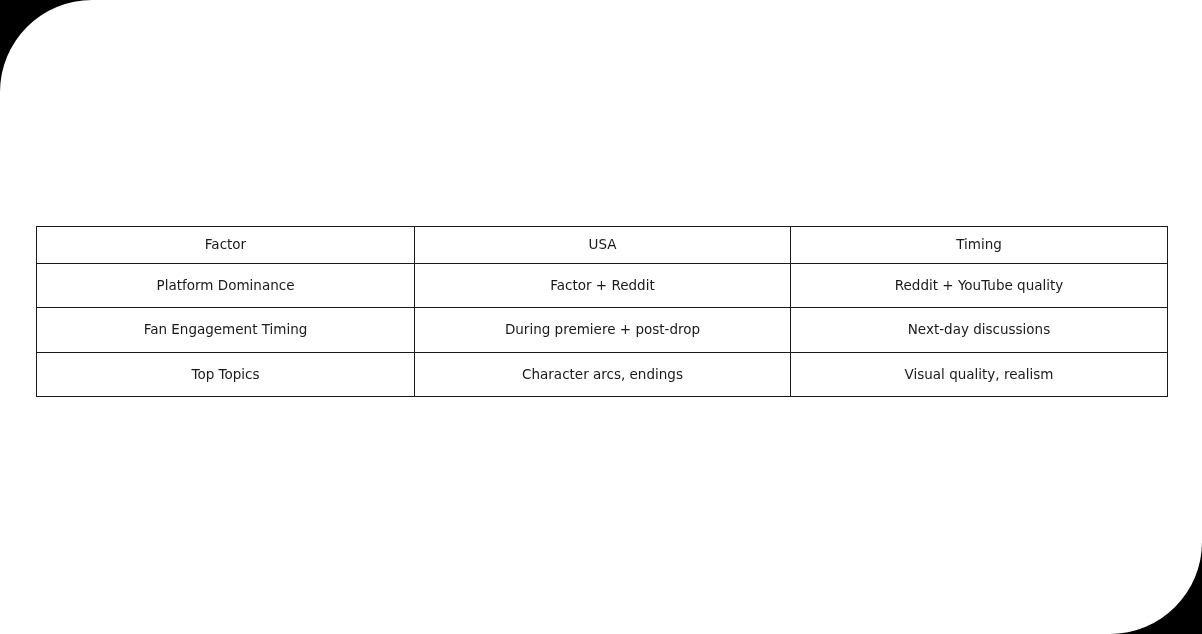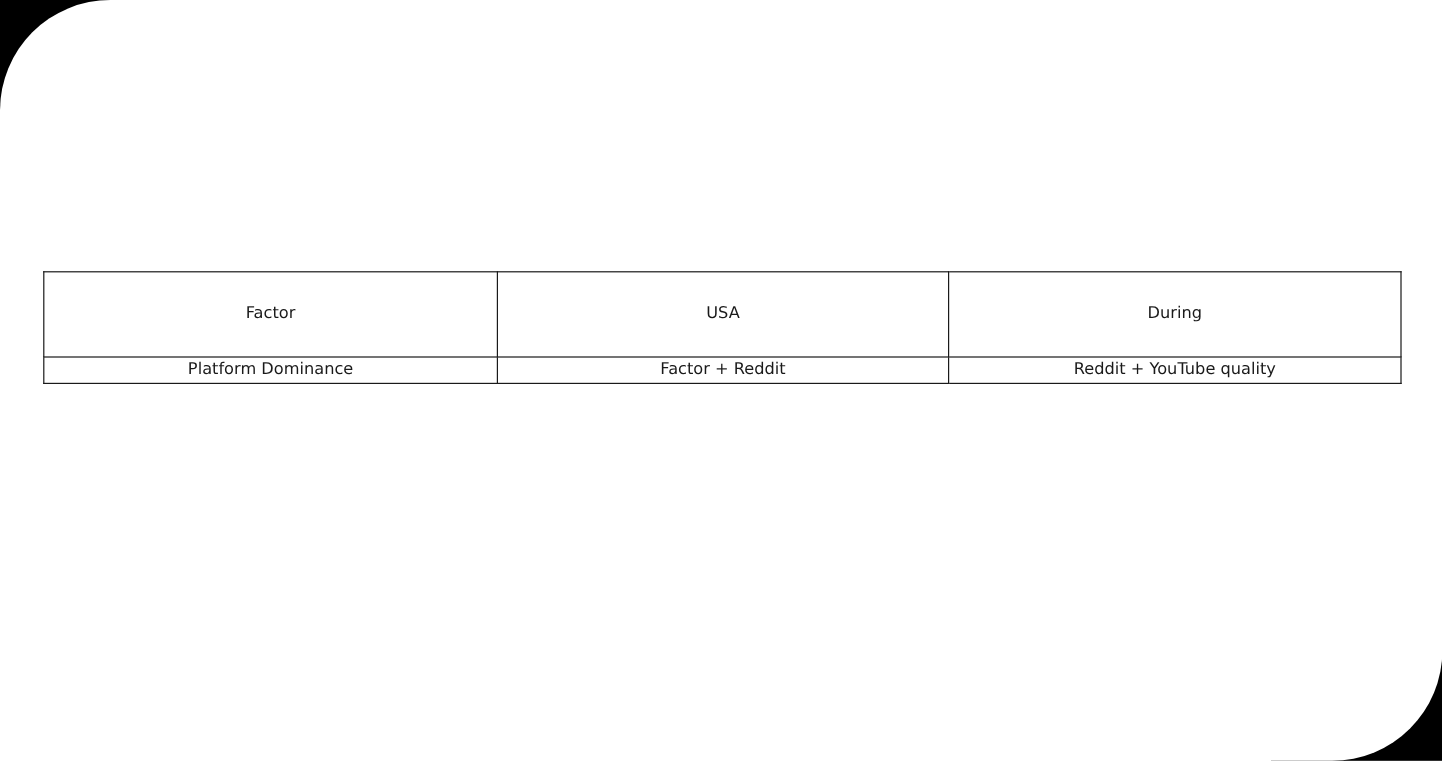--- a/index.html
+++ b/index.html
@@ -36,49 +36,59 @@
     width: 100%;
     table-layout: fixed;
   }
   table.compare td {
     border: 1px solid #1a1a1a;
     text-align: center;
     vertical-align: middle;
     color: #1a1a1a;
     font-size: 13.5px;
     line-height: 1.3;
-    padding: 2px 8px;
+    padding: 13px 8px;
     height: 14px;
   }
   table.compare tr.header-row td {
     height: 12px;
-    padding: 26px 8px;
+    padding: 9px 8px;
   }
   col.c1 { width: 378px; }
   col.c2 { width: 376px; }
   col.c3 { width: 377px; }
 </style>
 </head>
 <body>
 
 <div class="page">
   <div class="table-wrap">
     <table class="compare">
       <colgroup>
         <col class="c1">
         <col class="c2">
         <col class="c3">
       </colgroup>
       <tbody>
         <tr class="header-row">
           <td>Factor</td>
           <td>USA</td>
-          <td>During</td>
+          <td>Timing</td>
         </tr>
         <tr>
           <td>Platform Dominance</td>
           <td>Factor + Reddit</td>
           <td>Reddit + YouTube quality</td>
+        </tr>
+        <tr>
+          <td>Fan Engagement Timing</td>
+          <td>During premiere + post-drop</td>
+          <td>Next-day discussions</td>
+        </tr>
+        <tr>
+          <td>Top Topics</td>
+          <td>Character arcs, endings</td>
+          <td>Visual quality, realism</td>
         </tr>
       </tbody>
     </table>
   </div>
 </div>
 
 </body></html>

